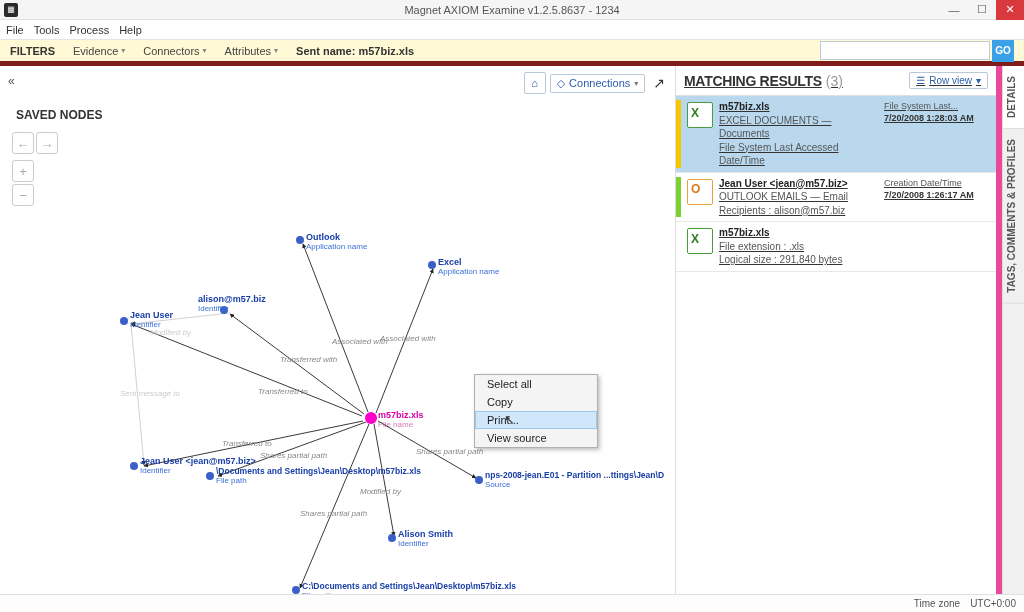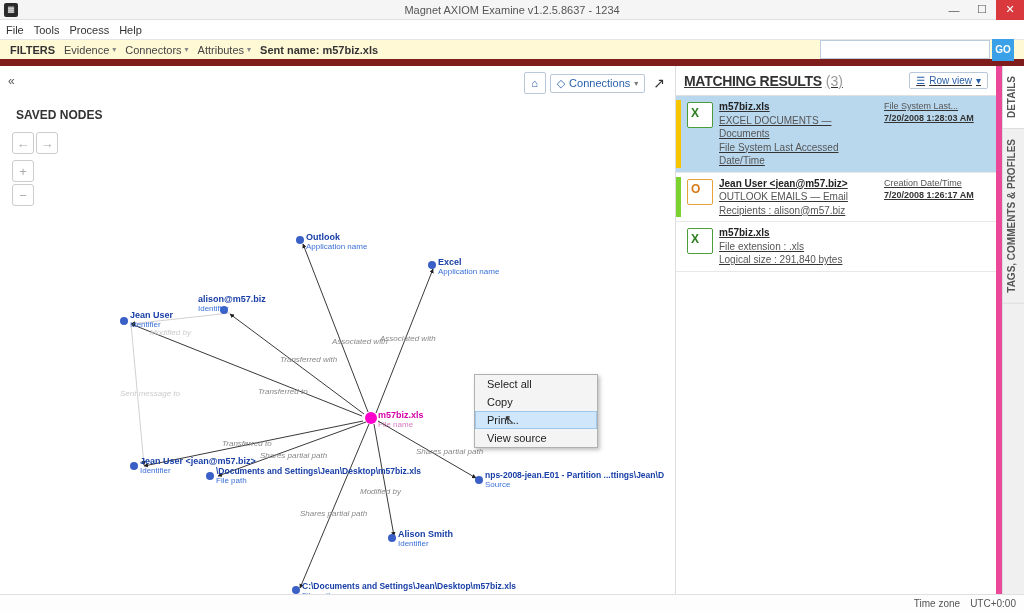--- a/index.html
+++ b/index.html
@@ -11,21 +11,21 @@
   .titlebar .title { position: absolute; left: 50%; transform: translateX(-50%); font-size: 11px; color: #555; }
   .titlebar .winbtns { margin-left: auto; display: flex; }
   .titlebar .winbtn { width: 28px; height: 20px; display: flex; align-items: center; justify-content: center; font-size: 11px; color: #555; }
   .titlebar .winbtn.close { background: #d9383c; color: #fff; }
 
   
   .menubar { height: 20px; display: flex; align-items: center; padding: 0 6px; gap: 10px; background: #fff; border-bottom: 1px solid #e5e5e5; }
   .menubar span { font-size: 11px; color: #333; cursor: default; }
 
   
-  .filterbar { height: 26px; background: #fff9d6; border-bottom: 7px solid #7f1d1d; display: flex; align-items: center; padding: 8px 10px; gap: 9px; }
+  .filterbar { height: 26px; background: #fff9d6; border-bottom: 5px solid #7f1d1d; display: flex; align-items: center; padding: 8px 10px; gap: 18px; }
   .filterbar .label { font-weight: 700; font-size: 11px; }
   .filterbar .drop { font-size: 11px; color: #444; display: flex; align-items: center; gap: 3px; }
   .filterbar .drop .caret { font-size: 8px; color: #888; }
   .filterbar .active { font-weight: 700; }
   .filterbar .search { margin-left: auto; display: flex; align-items: center; }
   .filterbar .search input { width: 170px; height: 19px; border: 1px solid #bcd; background: #fff; padding: 0 4px; font-size: 11px; }
   .filterbar .search .go { width: 22px; height: 22px; background: #3aa0e8; color: #fff; font-size: 10px; font-weight: 700; display: flex; align-items: center; justify-content: center; margin-left: 2px; }
 
   
   .main { display: flex; height: calc(100% - 20px - 20px - 26px - 18px); }

